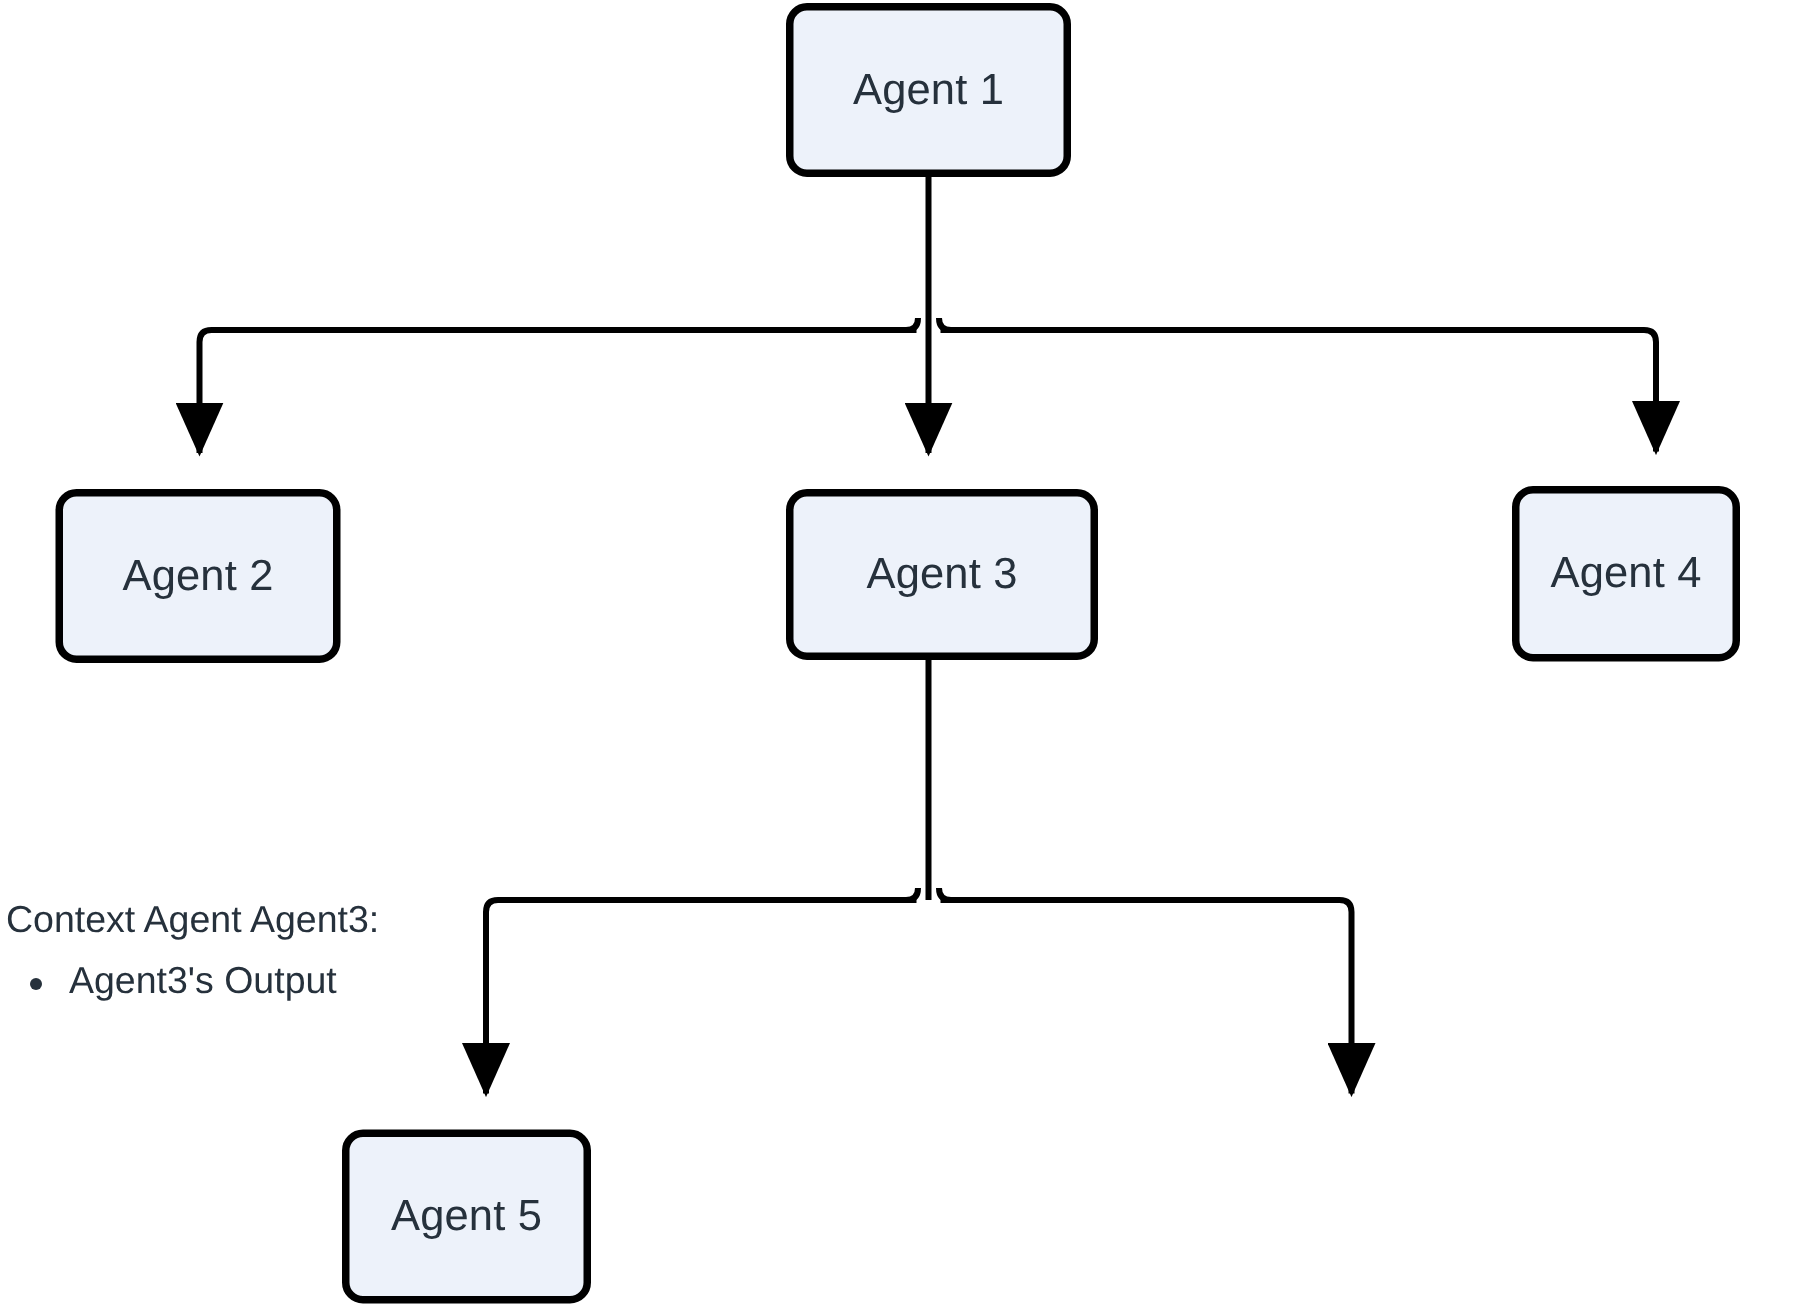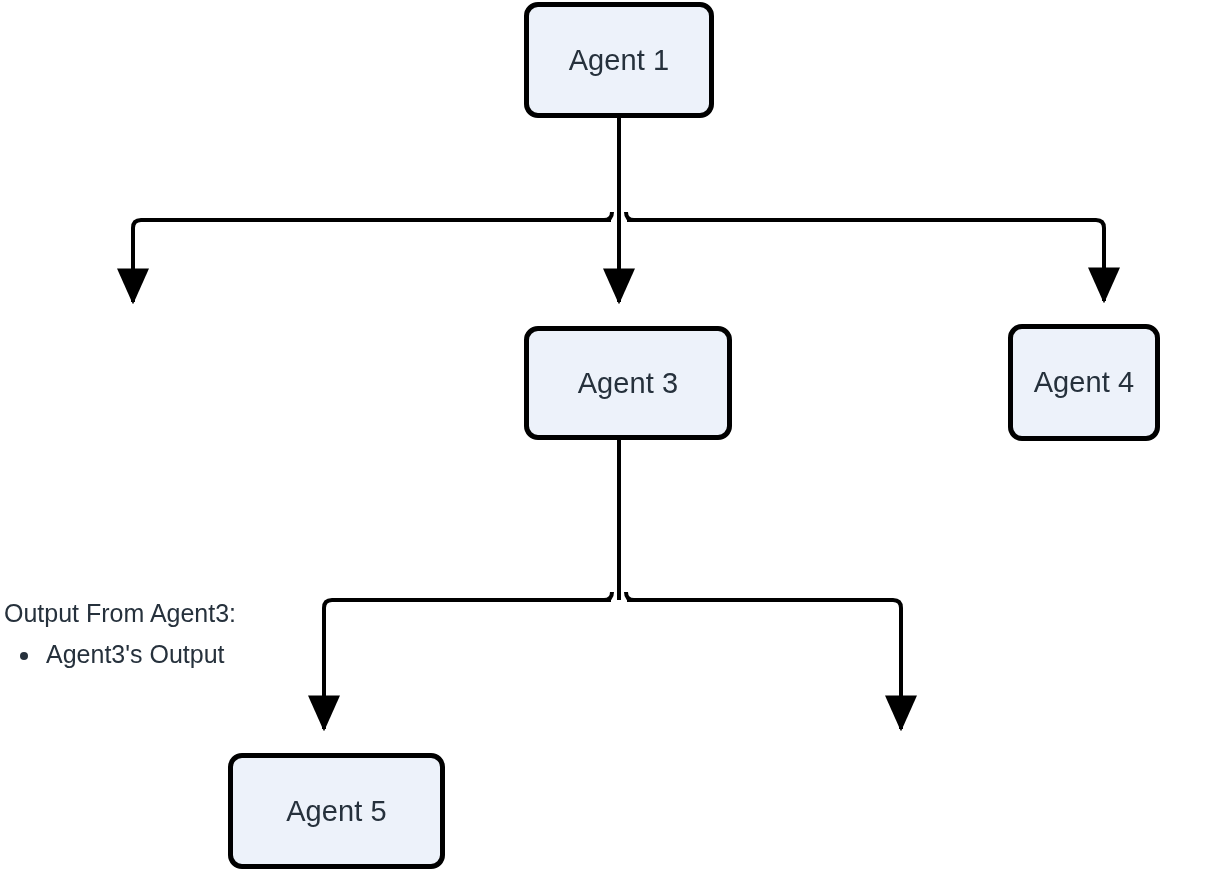--- a/index.html
+++ b/index.html
@@ -43,21 +43,21 @@
     color: #26313c;
     line-height: 1;
     letter-spacing: 0.1px;
     white-space: nowrap;
   }
   
   #node-agent1 { left: 524px;  top: 2px;   width: 190px; height: 116px; }
   #node-agent2 { left: 37px;   top: 326px; width: 190px; height: 116px; }
   #node-agent3 { left: 524px;  top: 326px; width: 208px; height: 114px; }
   #node-agent4 { left: 1008px; top: 324px; width: 152px; height: 117px; }
-  #node-agent5 { left: 228px;  top: 753px; width: 217px; height: 116px; }
+  #node-agent5 { left: 228px;  top: 753px; width: 166px; height: 116px; }
   #node-agent6 { left: 806px;  top: 753px; width: 190px; height: 116px; }
 
   
   #context-annotation {
     position: absolute;
     left: 4px;
     top: 598px;
     z-index: 3;
     font-family: "Liberation Sans", sans-serif;
     color: #26313c;
@@ -120,34 +120,37 @@
     <path d="M 627 600 L 893 600 Q 901 600 901 608 L 901 729" fill="none" stroke="#000000" stroke-width="4" marker-end="url(#arrowhead)"></path>
 
     <path d="M 604 600 Q 612 600 612 592" fill="none" stroke="#000000" stroke-width="4"></path>
     <path d="M 634 600 Q 626 600 626 592" fill="none" stroke="#000000" stroke-width="4"></path>
   </svg>
 
   <div class="node" id="node-agent1">
     <span class="node-label">Agent 1</span>
   </div>
 
+  <div class="node" id="node-agent2">
+    <span class="node-label">Agent 2</span>
+  </div>
 
   <div class="node" id="node-agent3">
     <span class="node-label">Agent 3</span>
   </div>
 
   <div class="node" id="node-agent4">
     <span class="node-label">Agent 4</span>
   </div>
 
   <div class="node" id="node-agent5">
     <span class="node-label">Agent 5</span>
   </div>
 
 
   <div id="context-annotation">
-    <div id="context-title">Output From Agent3:</div>
+    <div id="context-title">Context Agent Agent3:</div>
     <ul id="context-list">
       <li>Agent3's Output</li>
     </ul>
   </div>
 
 </div>
 
 </body></html>

